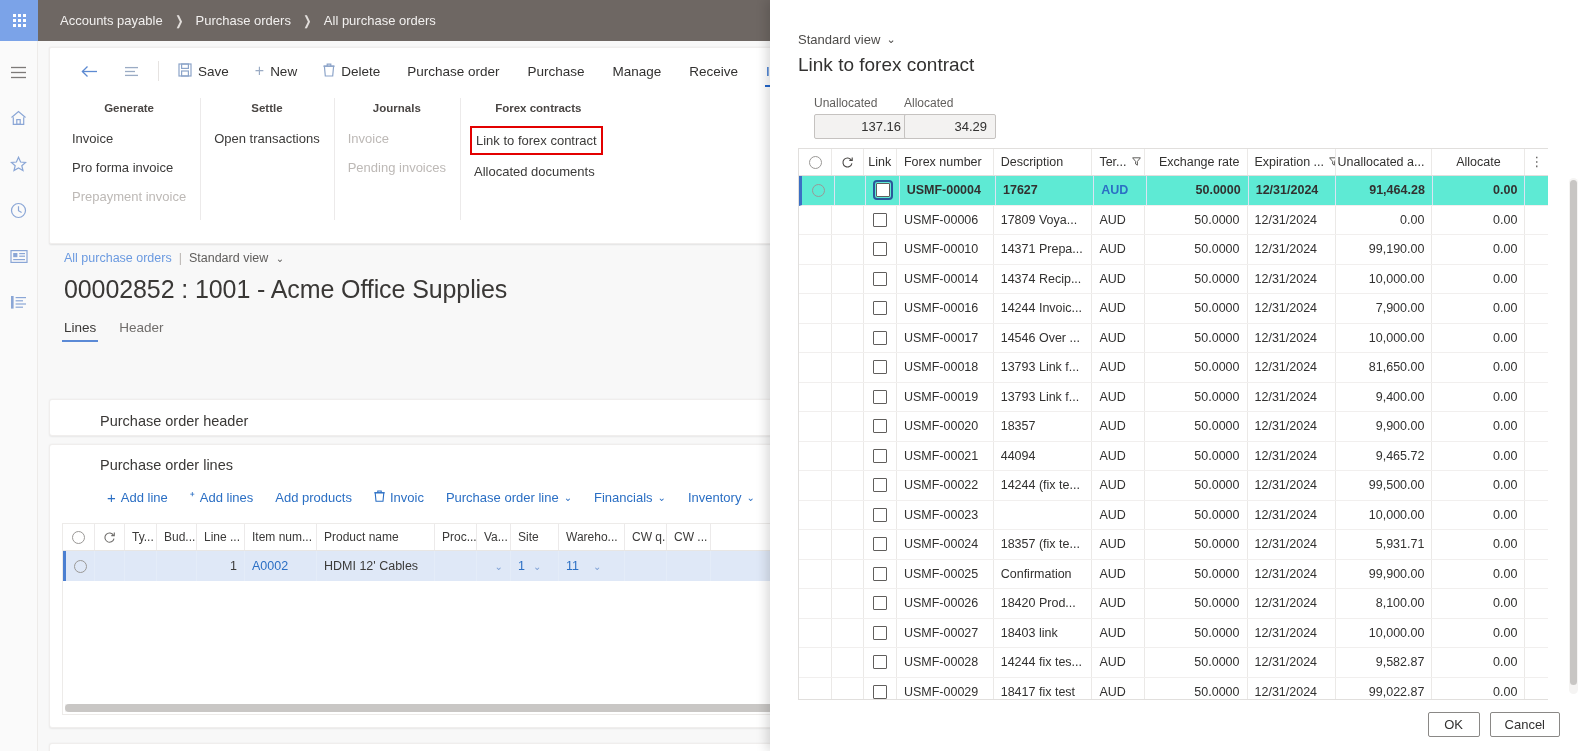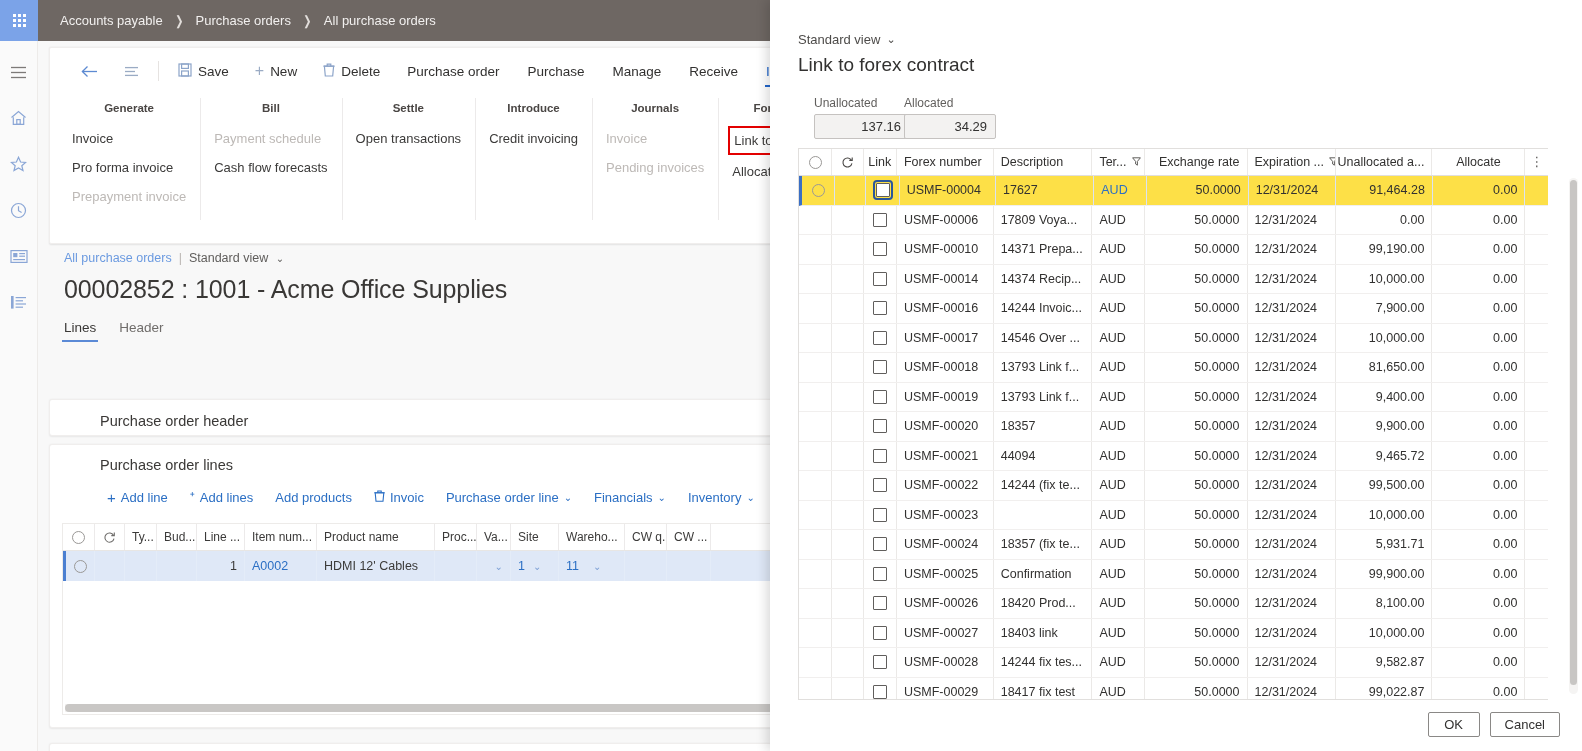--- a/index.html
+++ b/index.html
@@ -225,21 +225,21 @@
   .dth > div:last-child { border-right: none; }
   .dtr {
     display: flex; height: 29.5px; font-size: 12.5px; color: #323130;
     border-bottom: 1px solid #f1efee;
   }
   .dtr > div {
     border-right: 1px solid #ebe9e7; display: flex; align-items: center;
     padding: 0 7px; white-space: nowrap; overflow: hidden;
   }
   .dtr > div:last-child { border-right: none; }
-  .dtr.sel { background: #fde047; border-left: 3px solid #3b6fc4; }
+  .dtr.sel { background: #5eead4; border-left: 3px solid #3b6fc4; font-weight: bold; }
   .dtr.sel > div { border-right-color: #dbe3f2; }
   .dtr.sel .curcell { color: #2b6fc4; }
   .c-sel  { width: 34px; justify-content: center; }
   .c-ref  { width: 32px; justify-content: center; }
   .c-link { width: 34px; justify-content: center; }
   .c-fx   { width: 100px; }
   .c-desc { width: 102px; }
   .c-ter  { width: 54px; }
   .c-rate { width: 106px; justify-content: flex-end; }
   .c-exp  { width: 91px; }
@@ -403,31 +403,22 @@
     </div>
 
     <div id="ribbon">
       <div class="rgroup">
         <div class="gtitle">Generate</div>
         <div class="rlink">Invoice</div>
         <div class="rlink">Pro forma invoice</div>
         <div class="rlink disabled">Prepayment invoice</div>
       </div>
       <div class="rgroup">
-        <div class="gtitle">Bill</div>
-        <div class="rlink disabled">Payment schedule</div>
-        <div class="rlink">Cash flow forecasts</div>
-      </div>
-      <div class="rgroup">
         <div class="gtitle">Settle</div>
         <div class="rlink">Open transactions</div>
-      </div>
-      <div class="rgroup">
-        <div class="gtitle">Introduce</div>
-        <div class="rlink">Credit invoicing</div>
       </div>
       <div class="rgroup">
         <div class="gtitle">Journals</div>
         <div class="rlink disabled">Invoice</div>
         <div class="rlink disabled">Pending invoices</div>
       </div>
       <div class="rgroup">
         <div class="gtitle">Forex contracts</div>
         <div class="rlink highlighted">Link to forex contract</div>
         <div class="rlink">Allocated documents</div>

